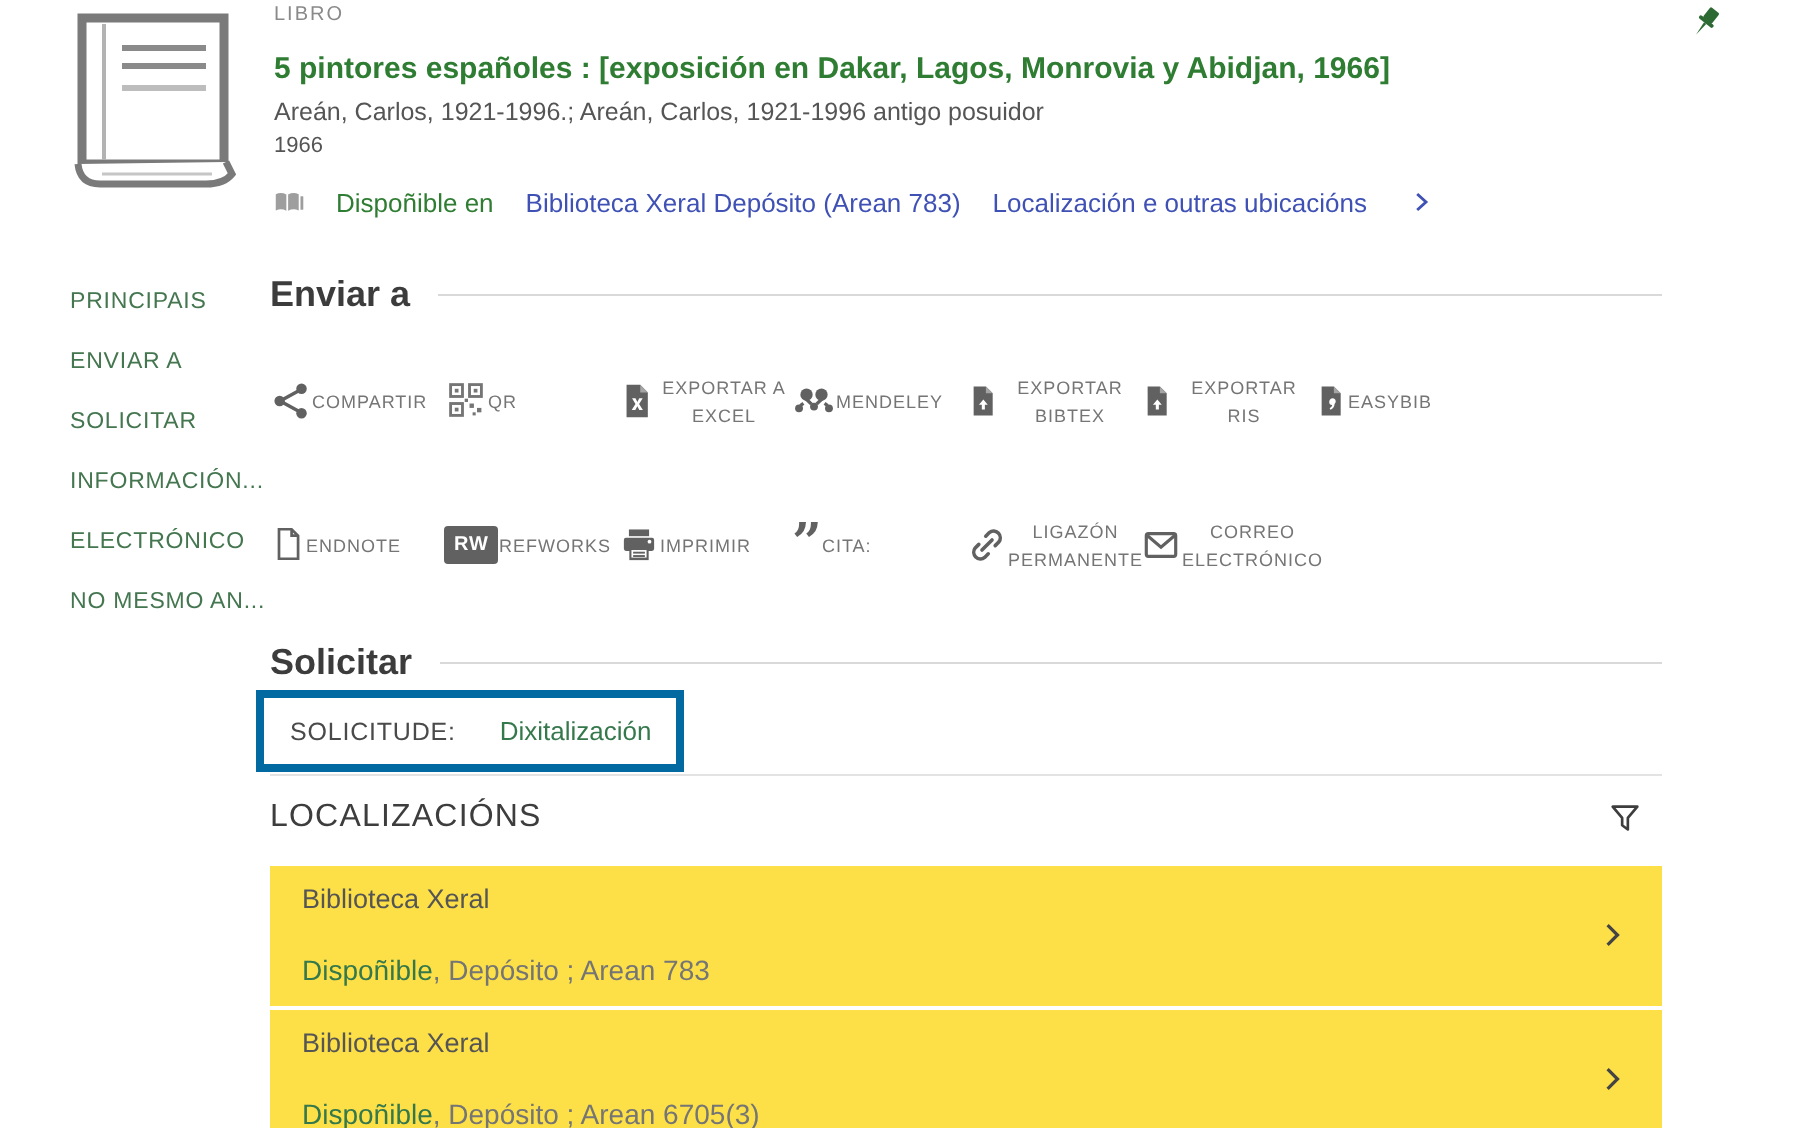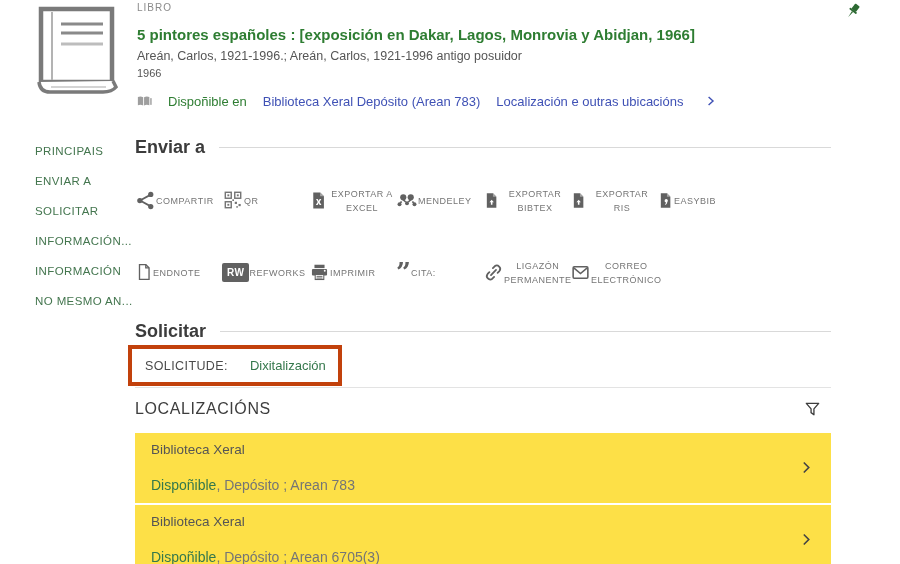--- a/index.html
+++ b/index.html
@@ -37,21 +37,21 @@
   .action-icon { height:26px; display:flex; align-items:center; justify-content:center; }
   .action-label { margin-top:3px; font-size:9px; color:#757575; letter-spacing:.5px;
                   text-align:center; line-height:1.45; max-width:82px; }
   .rw-badge { display:inline-block; background:#616161; color:#fff; font-weight:bold;
               font-size:10px; padding:4px 5px; border-radius:2px; letter-spacing:.5px; }
   .quote-glyph { font-size:26px; font-weight:bold; color:#616161; line-height:20px; font-family:"DejaVu Serif", serif; }
 
   
   .solicitar-head { margin-top:20px; }
   .request-box { margin-top:3px; margin-left:-7px; display:inline-flex; align-items:center;
-                 border:4px solid #c2410c; padding:9px 12px 9px 13px; min-width:186px; }
+                 border:4px solid #0369a1; padding:9px 12px 9px 13px; min-width:186px; }
   .request-label { font-size:12.5px; color:#4a4a4a; letter-spacing:.4px; }
   .request-link { font-size:13px; color:#35784c; margin-left:22px; cursor:pointer; }
   .solicitar-divider { height:1px; background:#e3e3e3; margin-top:1px; }
 
   
   .loc-header { margin-top:10px; display:flex; align-items:center; justify-content:space-between; }
   .loc-title { font-size:16px; color:#3d3d3d; letter-spacing:.6px; }
   .filter-btn { width:22px; height:22px; margin-right:8px; cursor:pointer; display:flex; align-items:center; justify-content:center; }
 
   .loc-panel { margin-top:13px; background:#fde047; }
@@ -118,21 +118,21 @@
   <nav class="sidebar">
 
       <div class="sidebar-item">PRINCIPAIS</div>
 
       <div class="sidebar-item">ENVIAR A</div>
 
       <div class="sidebar-item">SOLICITAR</div>
 
       <div class="sidebar-item">INFORMACIÓN...</div>
 
-      <div class="sidebar-item">INFORMACIÓN</div>
+      <div class="sidebar-item">ELECTRÓNICO</div>
 
       <div class="sidebar-item">NO MESMO AN...</div>
     </nav>
 
   <main class="content">
 
     <div class="sec-head">
       <h2 class="sec-title">Enviar a</h2>
       <div class="sec-rule"></div>
     </div>

